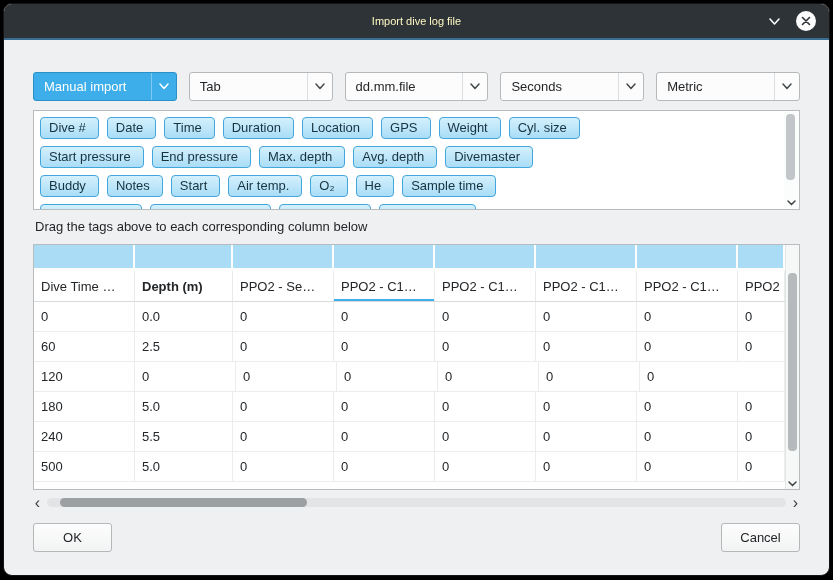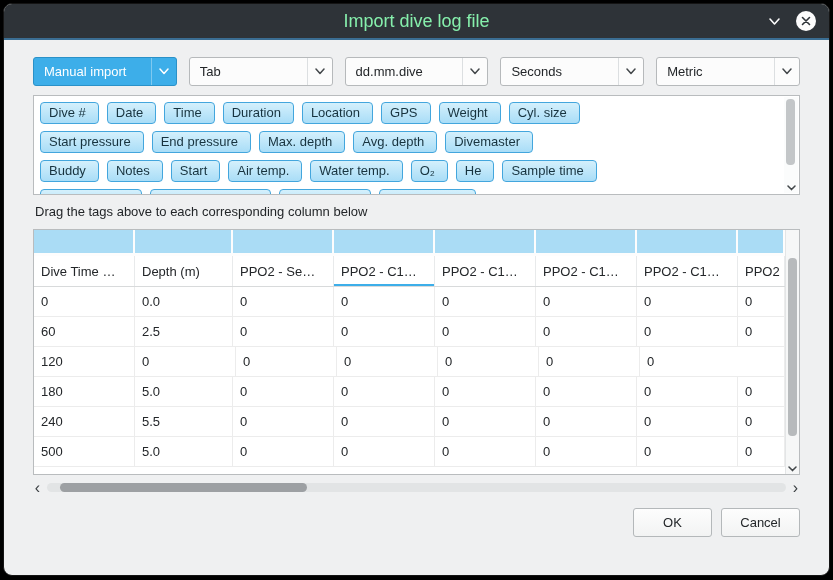--- a/index.html
+++ b/index.html
@@ -1,26 +1,26 @@
 <!DOCTYPE html>
 <html><head>
 <meta charset="utf-8">
 <style>
   * { margin:0; padding:0; box-sizing:border-box; }
   html,body { width:833px; height:580px; background:#000; font-family:"Liberation Sans",sans-serif; overflow:hidden; }
   .window { position:absolute; left:3px; top:3px; width:827px; height:573px; background:#eff0f1;
             border-radius:9px; border:1px solid #141414; overflow:hidden; display:flex; flex-direction:column; }
   .titlebar { height:36px; background:#2e3338; border-bottom:2px solid #3a6d92; position:relative;
               display:flex; align-items:center; justify-content:center; flex:0 0 auto; }
-  .title { color:#86efac; font-size:18px; }
+  .title { color:#fef9c3; font-size:11px; }
   .tb-right { position:absolute; right:13px; top:0; height:100%; display:flex; align-items:center; gap:15px; }
   .tb-chevron { display:flex; align-items:center; }
   .close-btn { width:20px; height:20px; border-radius:50%; background:#fcfcfc; display:flex; align-items:center; justify-content:center; cursor:default; }
 
-  .content { flex:1; padding:17px 29px 0 29px; display:flex; flex-direction:column; }
+  .content { flex:1; padding:17px 29px 0 29px; display:flex; flex-direction:column;margin-top:15px; }
 
   .toolbar { display:flex; gap:12px; margin-bottom:9px; }
   .combo { flex:1; height:29px; background:#fcfcfc; border:1px solid #b6b9bb; border-radius:3px;
            display:flex; align-items:center; font-size:13px; color:#232629; overflow:hidden; }
   .combo-label { flex:1; padding:0 10px; white-space:nowrap; overflow:hidden; }
   .combo-arrow { width:25px; height:100%; display:flex; align-items:center; justify-content:center; border-left:1px solid #dcdfe1; flex:0 0 auto; }
   .combo.accent { background:#3daee9; border-color:#2a91c8; color:#ffffff; }
   .combo.accent .combo-arrow { border-left-color:#7fc9f0; }
 
   .tag-panel { height:100px; background:#ffffff; border:1px solid #b9bcbe; position:relative; overflow:hidden;
@@ -46,21 +46,21 @@
   .data-cell { font-size:13px; color:#232629; padding:0 7px; display:flex; align-items:center;
                border-right:1px solid #ececec; white-space:nowrap; overflow:hidden; flex:0 0 auto; }
   .table-vscroll { position:absolute; top:0; right:0; bottom:0; width:14px; background:#f6f7f7; border-left:1px solid #e3e5e6; }
   .table-vscroll .vthumb { top:28px; height:178px; background:#b7babc; }
 
   .hscroll { display:flex; align-items:center; height:17px; margin-top:4px; gap:5px; flex:0 0 auto; }
   .harrow { color:#3a3f42; font-size:16px; line-height:14px; width:9px; text-align:center; }
   .htrack { flex:1; height:9px; background:#e2e4e5; border-radius:5px; position:relative; }
   .hthumb { position:absolute; left:13px; top:0; width:247px; height:9px; background:#9da0a3; border-radius:5px; }
 
-  .buttons-row { display:flex; justify-content:flex-end; gap:9px; margin-top:12px; }
+  .buttons-row { display:flex; justify-content:space-between; gap:9px; margin-top:12px; }
   .btn { min-width:79px; height:29px; background:linear-gradient(#fdfdfd,#f2f3f3); border:1px solid #b4b8ba;
          border-radius:3px; font-size:13px; color:#232629; display:flex; align-items:center; justify-content:center; }
 </style>
 </head>
 <body>
 
 <div class="window">
 
   <div class="titlebar">
     <span class="title">Import dive log file</span>
@@ -91,21 +91,21 @@
         </div>
         <div class="combo">
           <span class="combo-label">Tab</span>
           <span class="combo-arrow">
             <svg width="10" height="7" viewBox="0 0 10 7">
               <path d="M1 1 L5 5.4 L9 1" fill="none" stroke="#44484b" stroke-width="1.5" stroke-linecap="round" stroke-linejoin="round"></path>
             </svg>
           </span>
         </div>
         <div class="combo">
-          <span class="combo-label">dd.mm.dive</span>
+          <span class="combo-label">dd.mm.file</span>
           <span class="combo-arrow">
             <svg width="10" height="7" viewBox="0 0 10 7">
               <path d="M1 1 L5 5.4 L9 1" fill="none" stroke="#44484b" stroke-width="1.5" stroke-linecap="round" stroke-linejoin="round"></path>
             </svg>
           </span>
         </div>
         <div class="combo">
           <span class="combo-label">Seconds</span>
           <span class="combo-arrow">
             <svg width="10" height="7" viewBox="0 0 10 7">
@@ -140,21 +140,20 @@
             <span class="tag">End pressure</span>
             <span class="tag">Max. depth</span>
             <span class="tag">Avg. depth</span>
             <span class="tag">Divemaster</span>
           </div>
           <div class="tag-row">
             <span class="tag">Buddy</span>
             <span class="tag">Notes</span>
             <span class="tag">Start</span>
             <span class="tag">Air temp.</span>
-            <span class="tag">Water temp.</span>
             <span class="tag">O₂</span>
             <span class="tag">He</span>
             <span class="tag">Sample time</span>
           </div>
           <div class="tag-row">
             <span class="tag">Sample depth</span>
             <span class="tag">Sample pressure</span>
             <span class="tag">Sample pO₂</span>
             <span class="tag">Sample CNS</span>
           </div>
@@ -178,21 +177,21 @@
             <div class="drop-cell" style="width: 98px;"></div>
             <div class="drop-cell" style="width: 101px;"></div>
             <div class="drop-cell" style="width: 101px;"></div>
             <div class="drop-cell" style="width: 101px;"></div>
             <div class="drop-cell" style="width: 101px;"></div>
             <div class="drop-cell" style="width: 101px;"></div>
             <div class="drop-cell" style="width: 49px; flex: 1 1 0%;"></div>
           </div>
         <div class="header-row">
             <div class="header-cell" style="width: 101px;">Dive Time …</div>
-            <div class="header-cell" style="width: 98px;">Depth (m)</div>
+            <div class="header-cell" style="width: 98px; font-weight: bold;">Depth (m)</div>
             <div class="header-cell" style="width: 101px;">PPO2 - Se…</div>
             <div class="header-cell highlight" style="width: 101px;">PPO2 - C1…</div>
             <div class="header-cell" style="width: 101px;">PPO2 - C1…</div>
             <div class="header-cell" style="width: 101px;">PPO2 - C1…</div>
             <div class="header-cell" style="width: 101px;">PPO2 - C1…</div>
             <div class="header-cell" style="width: 49px; flex: 1 1 0%;">PPO2</div>
           </div>
         <div>
             <div class="data-row">
               <div class="data-cell" style="width: 101px;">0</div>

